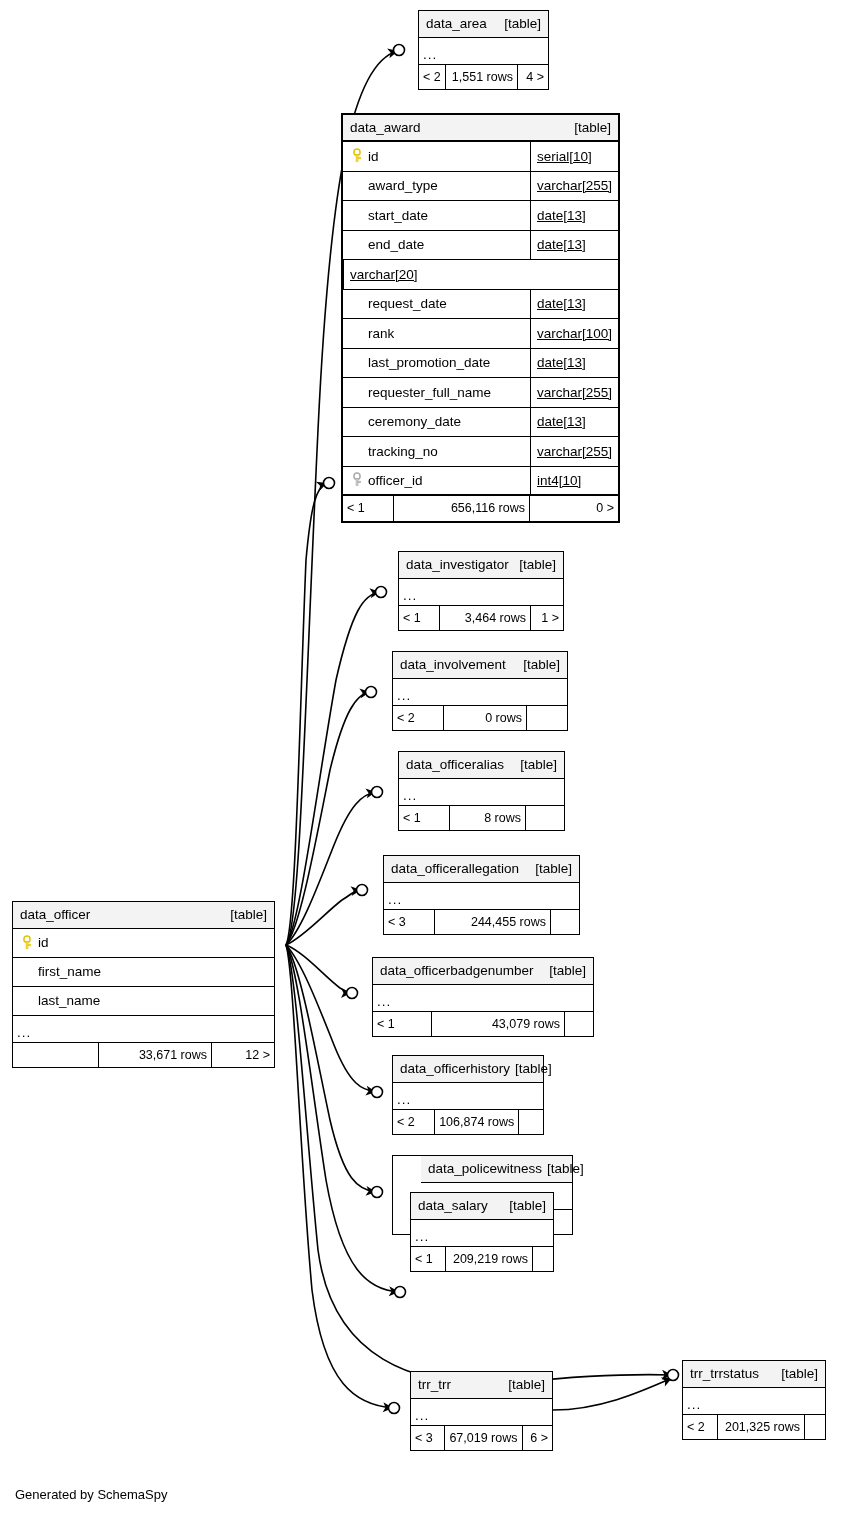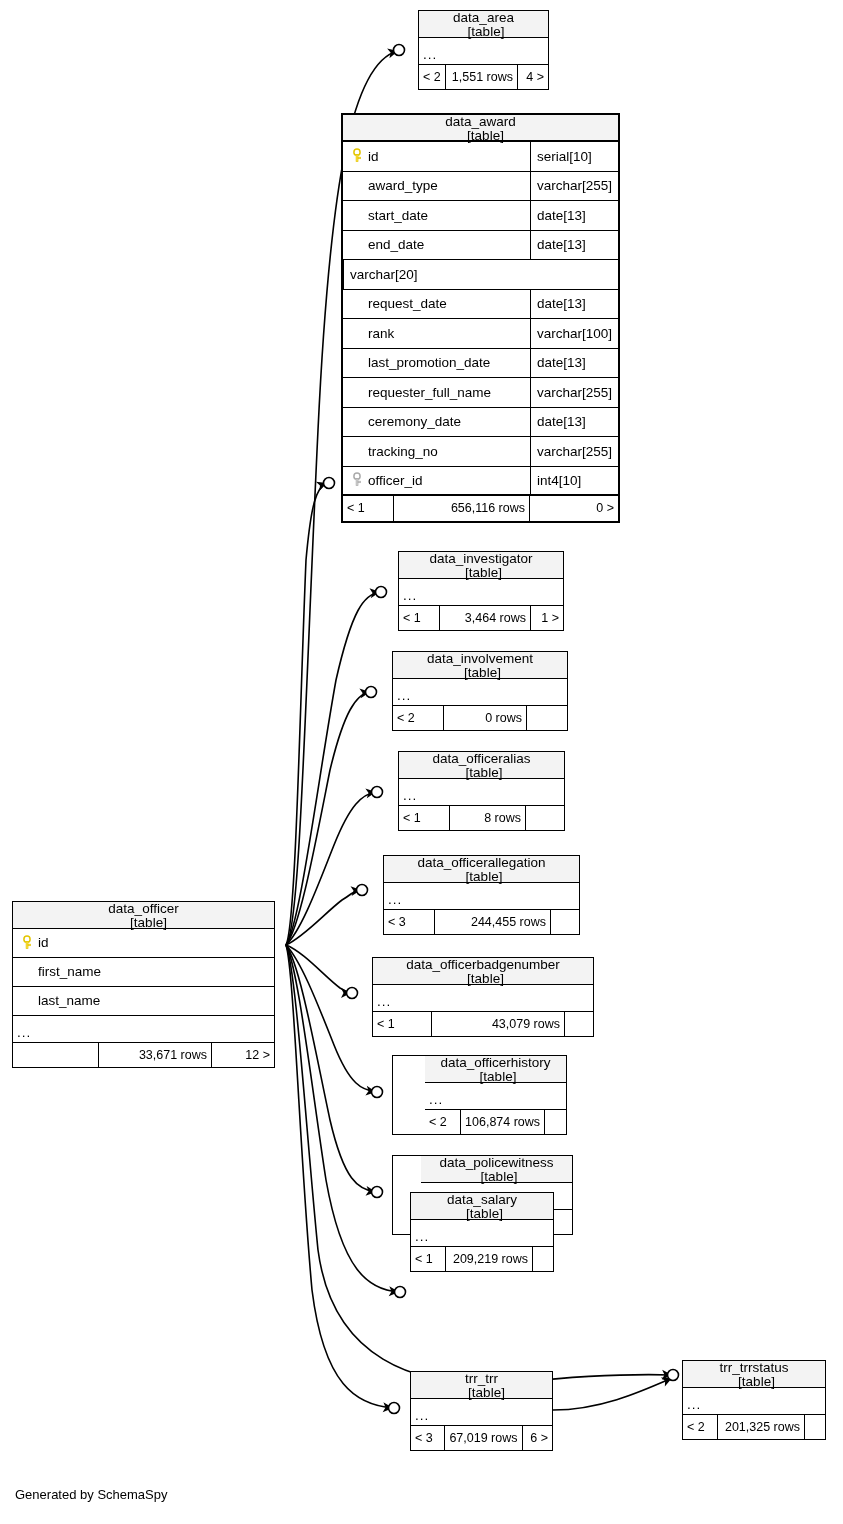--- a/index.html
+++ b/index.html
@@ -44,21 +44,20 @@
   .node-header {
     display: flex;
     align-items: center;
     justify-content: space-between;
     background: #f3f3f3;
     border-bottom: 1px solid #000000;
     padding: 0 7px;
     height: 27px;
     box-sizing: border-box;
     white-space: nowrap;
-    flex-direction: column;
   }
   .node.thick > .node-header {
     border-bottom-width: 2px;
   }
   .node-name {
     font-size: 13.5px;
     color: #000;
   }
   .node-tag {
     font-size: 13.5px;
@@ -90,20 +89,21 @@
     box-sizing: border-box;
   }
   .col-type {
     display: flex;
     align-items: center;
     flex: 0 0 auto;
     border-left: 1px solid #000000;
     padding: 12px 6px;
     white-space: nowrap;
     box-sizing: border-box;
+    text-decoration: underline;
   }
   .col-label {
     font-size: 13.5px;
   }
   .col-indent {
     display: inline-block;
     width: 17px;
     flex: 0 0 auto;
   }
 
@@ -440,21 +440,21 @@
     <div class="ellipsis-row">
       <span>...</span>
     </div>
     <div class="foot-row">
       <div class="foot-cell foot-left" style="width:58px">&lt; 1</div>
       <div class="foot-cell foot-mid">43,079 rows</div>
       <div class="foot-cell foot-right" style="width:28px"></div>
     </div>
   </div>
 
-  <div class="node" style="left:392px; top:1055px; width:175px;padding-left:32px;">
+  <div class="node" style="left:392px; top:1055px; width:152px;">
     <div class="node-header tight">
       <span class="node-name">data_officerhistory</span>
       <span class="node-tag">[table]</span>
     </div>
     <div class="ellipsis-row">
       <span>...</span>
     </div>
     <div class="foot-row">
       <div class="foot-cell foot-left" style="width:50px">&lt; 2</div>
       <div class="foot-cell foot-mid">106,874 rows</div>

